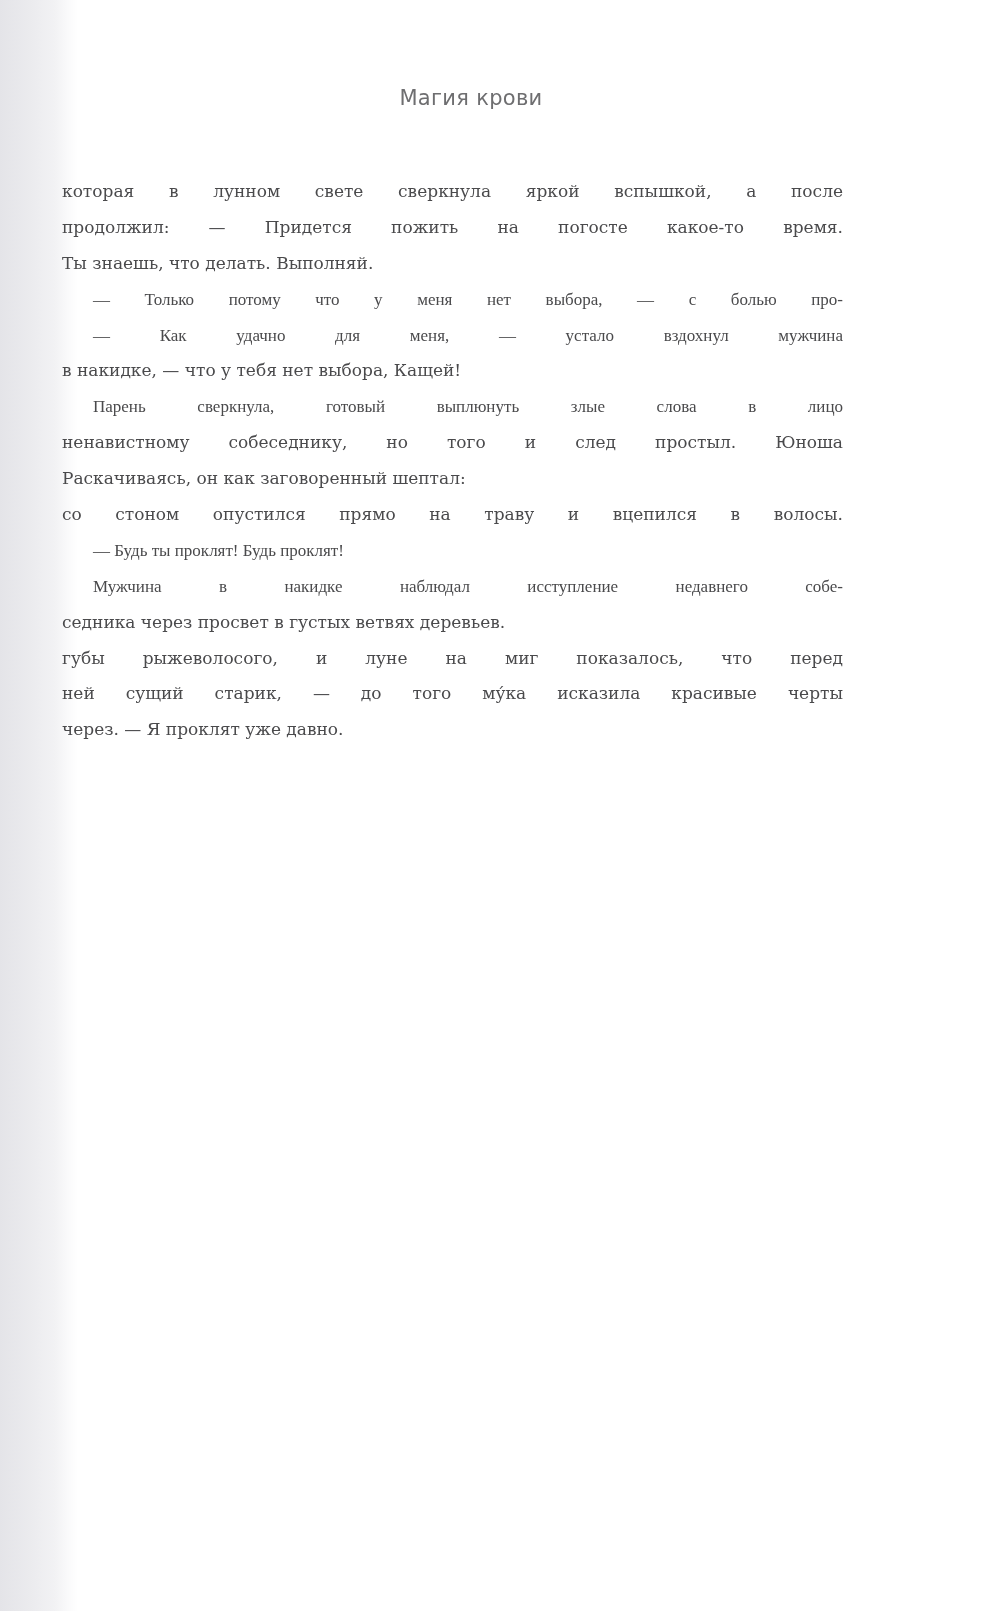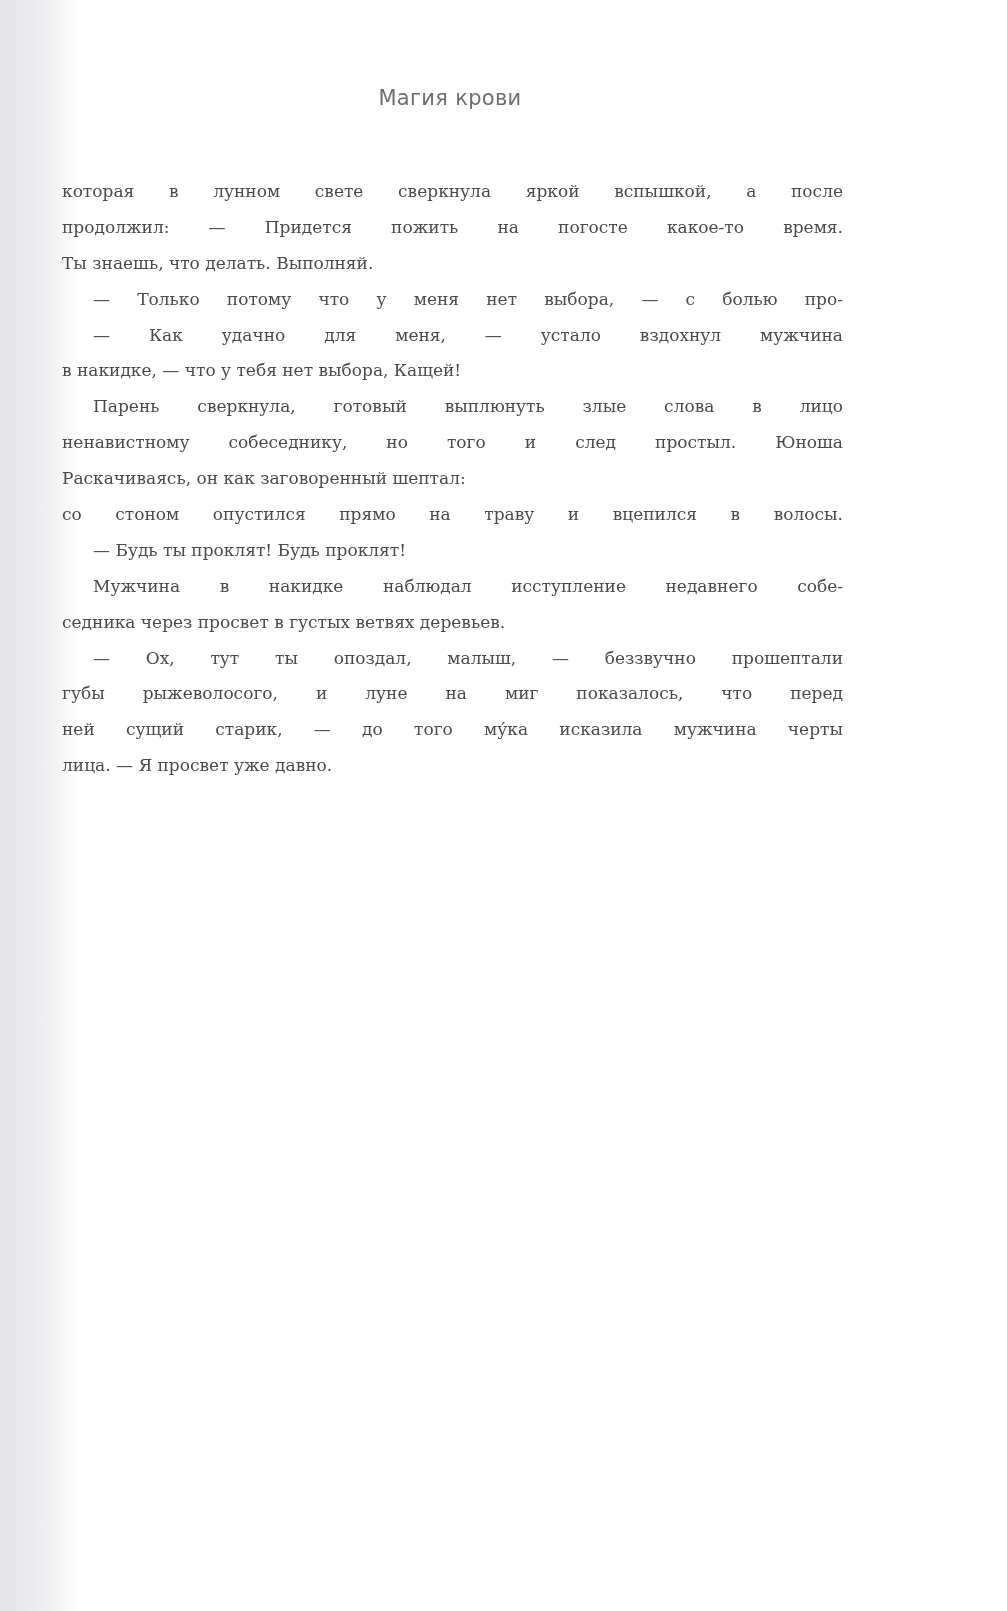--- a/index.html
+++ b/index.html
@@ -29,20 +29,21 @@
   .running-head {
     position: absolute;
     top: 86px;
     left: 0;
     width: 900px;
     text-align: center;
     font-family: "DejaVu Sans", sans-serif;
     font-size: 21px;
     color: #6e6e70;
     letter-spacing: 0.3px;
+    padding-left: 21px;
   }
   .body-text {
     position: absolute;
     top: 174px;
     left: 62px;
     width: 781px;
     font-family: "DejaVu Serif", serif;
     font-size: 17px;
     line-height: 35.9px;
     color: #4a4a4c;
@@ -52,20 +53,21 @@
     white-space: nowrap;
     text-align: justify;
     text-align-last: justify;
     height: 35.9px;
   }
   .line.last {
     text-align-last: left;
   }
   .line.indent {
     padding-left: 31px;
+    font-family: Liberation Serif, serif;
   }
 </style>
 </head>
 <body>
 
 <div class="page">
   <div class="running-head">Магия крови</div>
 
   <div class="body-text">
     <span class="line">которая в лунном свете сверкнула яркой вспышкой, а после</span>
@@ -74,18 +76,17 @@
     <span class="line indent">— Только потому что у меня нет выбора, — с болью про-</span>
     <span class="line indent">— Как удачно для меня, — устало вздохнул мужчина</span>
     <span class="line last">в накидке, — что у тебя нет выбора, Кащей!</span>
     <span class="line indent">Парень сверкнула, готовый выплюнуть злые слова в лицо</span>
     <span class="line">ненавистному собеседнику, но того и след простыл. Юноша</span>
     <span class="line last">Раскачиваясь, он как заговоренный шептал:</span>
     <span class="line">со стоном опустился прямо на траву и вцепился в волосы.</span>
     <span class="line indent last">— Будь ты проклят! Будь проклят!</span>
     <span class="line indent">Мужчина в накидке наблюдал исступление недавнего собе-</span>
     <span class="line last">седника через просвет в густых ветвях деревьев.</span>
-    <span class="line indent">— Ох, тут ты опоздал, малыш, — беззвучно прошептали</span>
     <span class="line">губы рыжеволосого, и луне на миг показалось, что перед</span>
-    <span class="line">ней сущий старик, — до того му́ка исказила мужчина черты</span>
-    <span class="line last">лица. — Я просвет уже давно.</span>
+    <span class="line">ней сущий старик, — до того му́ка исказила красивые черты</span>
+    <span class="line last">через. — Я проклят уже давно.</span>
   </div>
 </div>
 
 </body></html>

